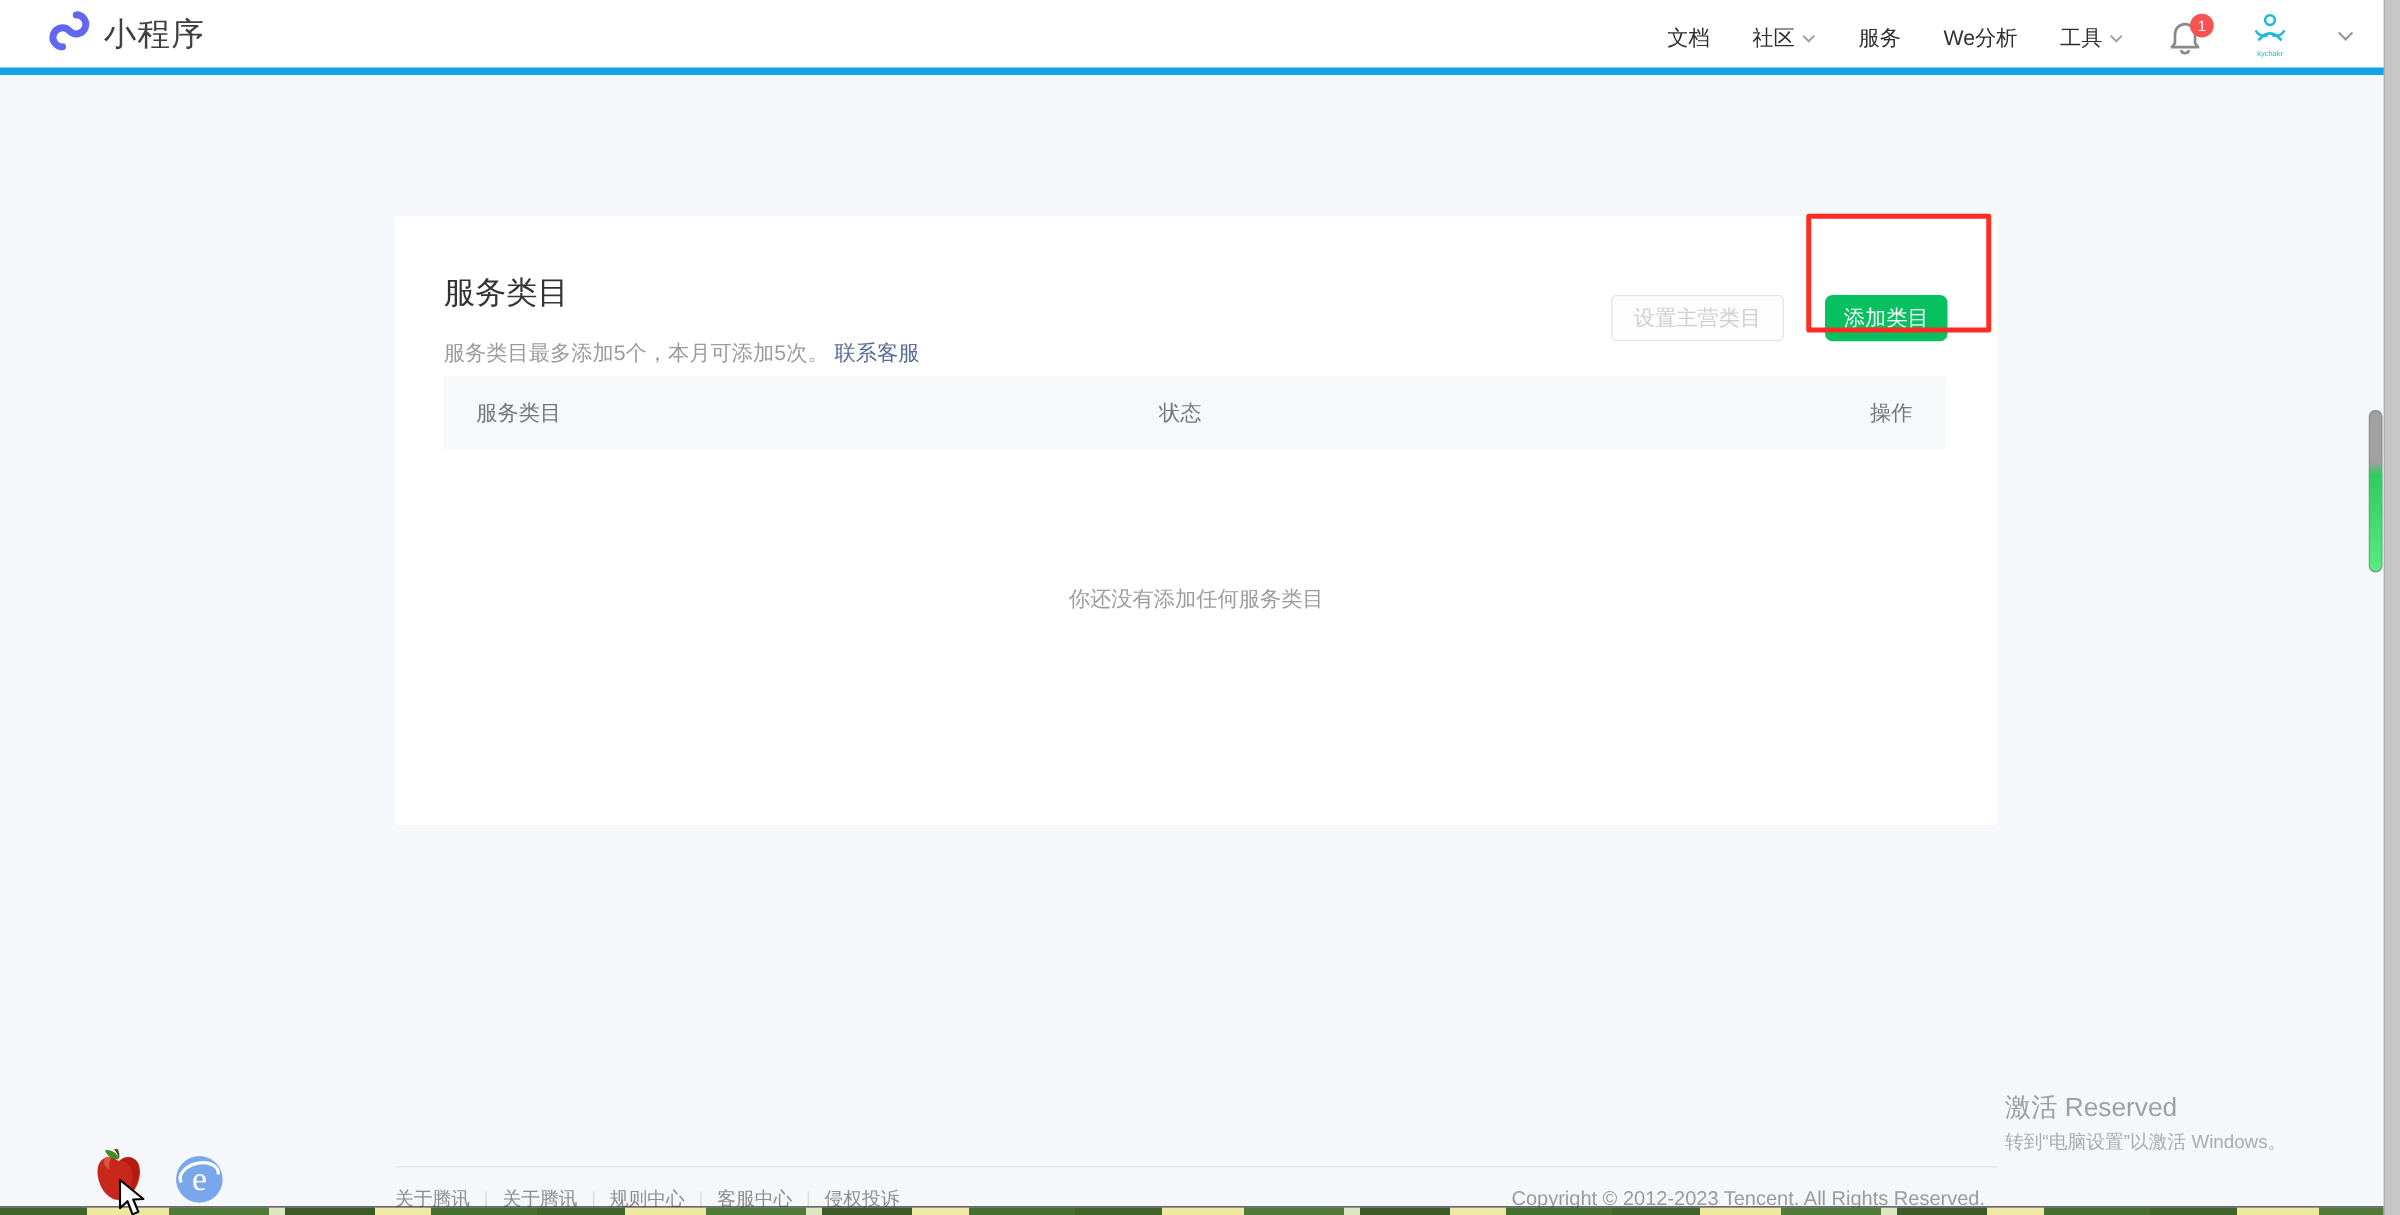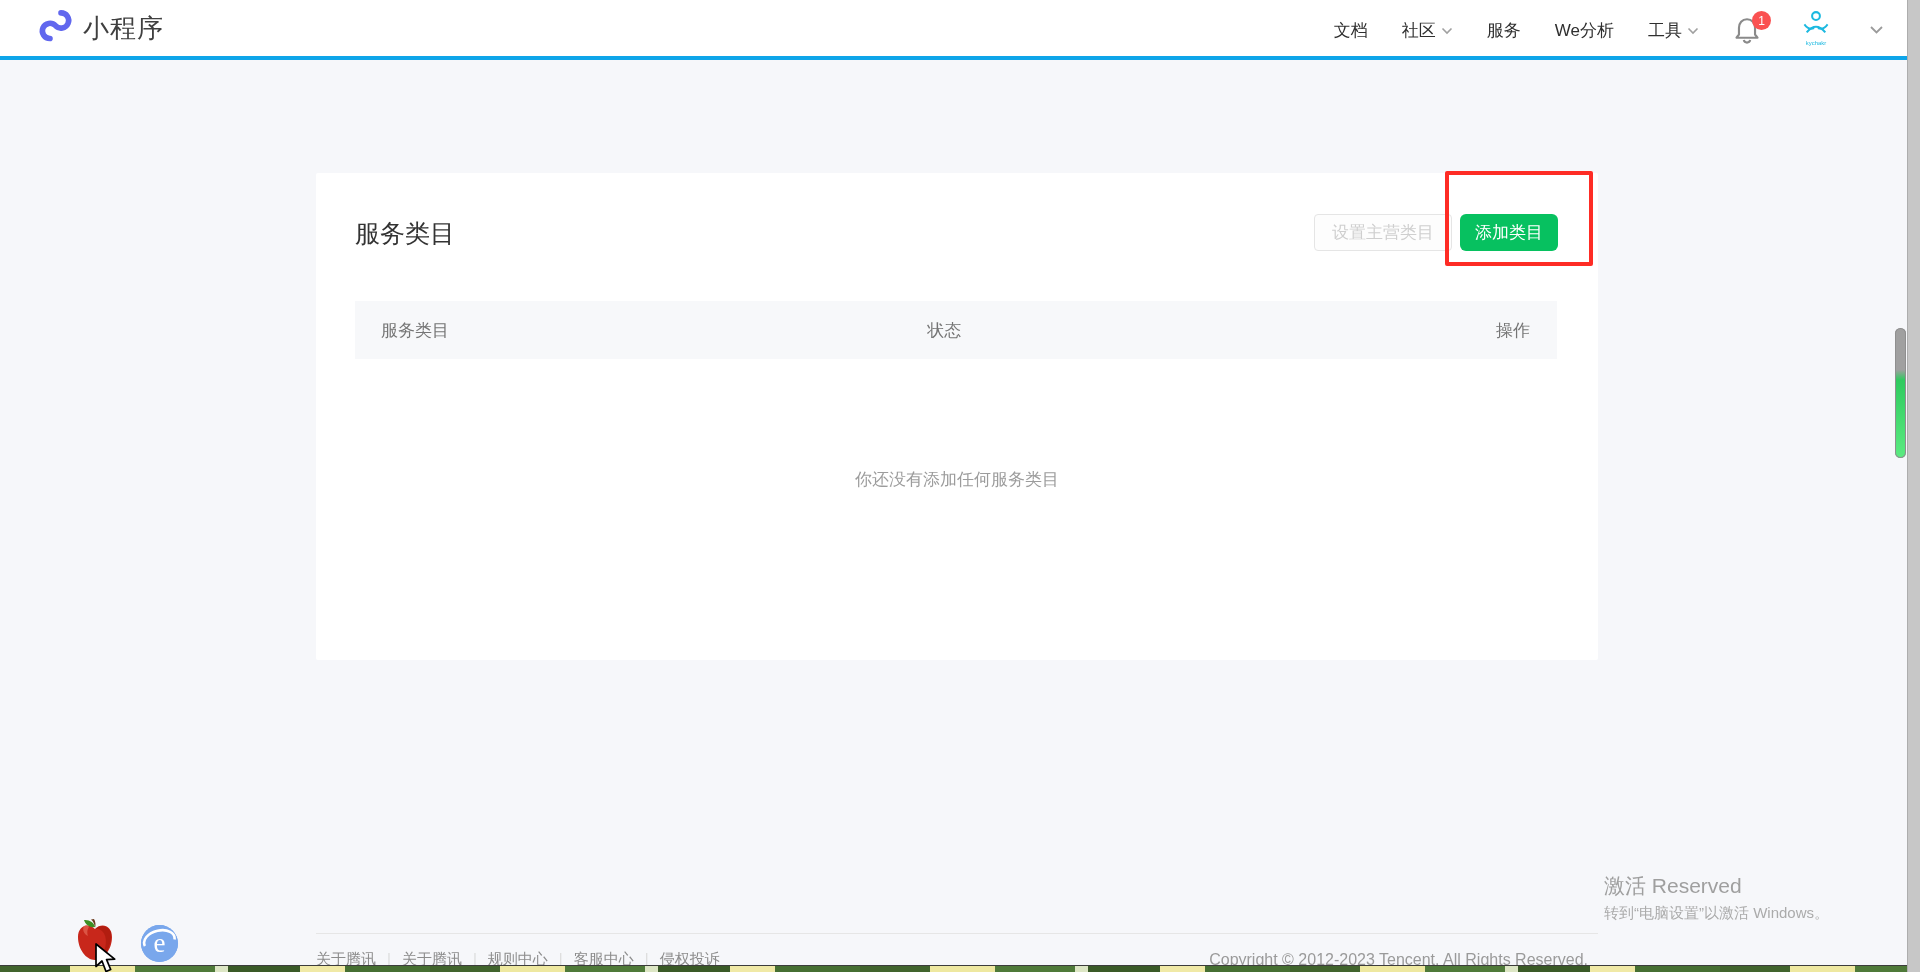--- a/index.html
+++ b/index.html
@@ -1,39 +1,39 @@
 <!DOCTYPE html>
 <html><head>
 <meta charset="utf-8">
 <style>
   * { margin:0; padding:0; box-sizing:border-box; }
   html,body { width:1920px; height:972px; overflow:hidden; }
   body { font-family:"Liberation Sans", sans-serif; background:#F6F7FA; position:relative; }
 
   
   .topbar { position:absolute; left:0; top:0; width:1920px; height:60px; background:#ffffff;
-            border-bottom:4px solid #0ea5e9; display:flex; align-items:center; z-index:5; }
+            border-bottom:6px solid #0ea5e9; display:flex; align-items:center; z-index:5;text-align:center; }
   .brand { display:flex; align-items:center; margin-left:38px; }
   .brand-title { font-size:26px; color:#404040; margin-left:9px; letter-spacing:1px; }
   .nav { position:absolute; right:36px; top:0; height:60px; display:flex; align-items:center; gap:34px; }
   .nav-item { font-size:17px; color:#2f2f2f; cursor:pointer; display:flex; align-items:center; gap:5px; white-space:nowrap; }
   .caret { display:inline-block; }
   .bell-wrap { position:relative; width:30px; height:30px; cursor:pointer; }
   .badge { position:absolute; top:-4px; right:-8px; min-width:19px; height:19px; border-radius:10px;
            background:#FA5151; color:#fff; font-size:12px; display:flex; align-items:center; justify-content:center; }
   .avatar { width:38px; height:40px; display:flex; flex-direction:column; align-items:center; cursor:pointer; }
   .avatar-caption { font-size:7px; color:#1CB9E0; transform:scale(.85); line-height:6px; white-space:nowrap; }
 
   
   .card { position:absolute; left:316px; top:173px; width:1282px; height:487px; background:#ffffff; border-radius:2px; }
   .card-head { position:absolute; left:39px; right:40px; top:0; display:flex; justify-content:space-between; }
   .page-title { font-size:25px; font-weight:400; color:#333333; margin-top:44px; }
   .page-sub { font-size:17px; color:#9B9B9B; margin-top:21px; }
   .link { color:#576B95; cursor:pointer; text-decoration:none; }
-  .btn-row { display:flex; gap:8px; margin-top:41px; align-items:center; }
+  .btn-row { display:flex; gap:33px; margin-top:41px; align-items:center; }
   .btn-ghost { height:37px; padding:0 17px; background:#FDFDFD; border:1px solid #E5E5E5; border-radius:4px;
                color:#CFCFCF; font-size:17px; cursor:default; font-family:inherit; }
   .btn-green { height:37px; padding:0 15px; background:#07C160; border:none; border-radius:6px;
                color:#ffffff; font-size:17px; font-weight:400; cursor:pointer; font-family:inherit; }
   .table-head { position:absolute; left:39px; right:41px; top:128px; height:58px; background:#F7F8FA;
                 display:flex; align-items:center; font-size:17px; color:#757575; }
   .th-first { margin-left:26px; }
   .th-mid { position:absolute; left:47.6%; }
   .th-last { position:absolute; right:27px; }
   .empty-row { position:absolute; left:0; right:0; top:295px; text-align:center; font-size:17px; color:#9C9C9C; }
@@ -140,20 +140,24 @@
           <path d="M2 2 L7.5 7.5 L13 2" fill="none" stroke="#9B9B9B" stroke-width="1.8"></path>
         </svg>
     </span>
   </div>
 </div>
 
 <div class="card">
   <div class="card-head">
     <div>
       <div class="page-title">服务类目</div>
+      <div class="page-sub">
+        <span>服务类目最多添加5个，本月可添加5次。</span>
+        <a class="link">联系客服</a>
+      </div>
     </div>
     <div class="btn-row">
       <button class="btn-ghost">设置主营类目</button>
       <button class="btn-green">添加类目</button>
     </div>
   </div>
 
   <div class="table-head">
     <span class="th-first">服务类目</span>
     <span class="th-mid">状态</span>

